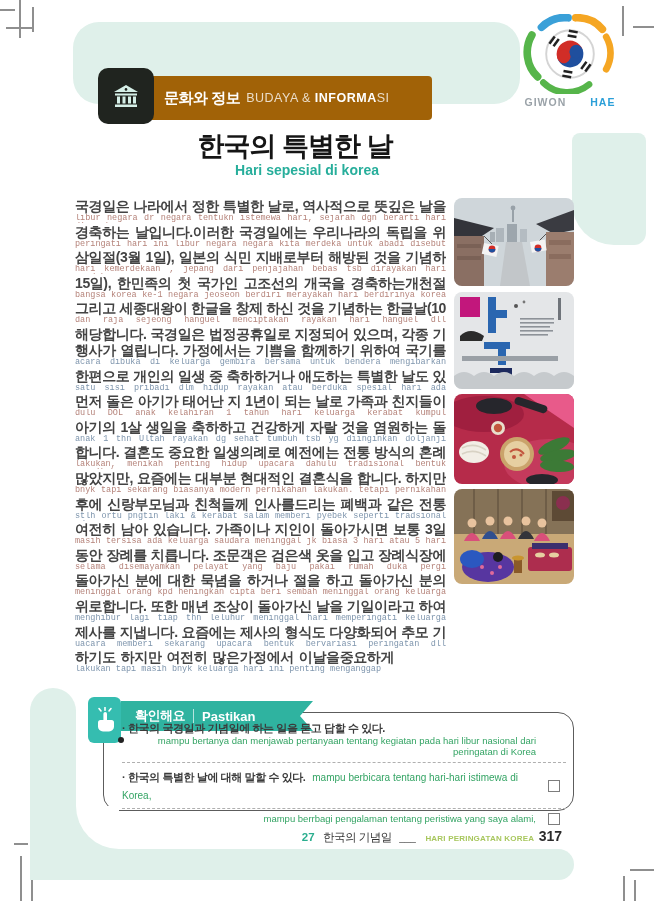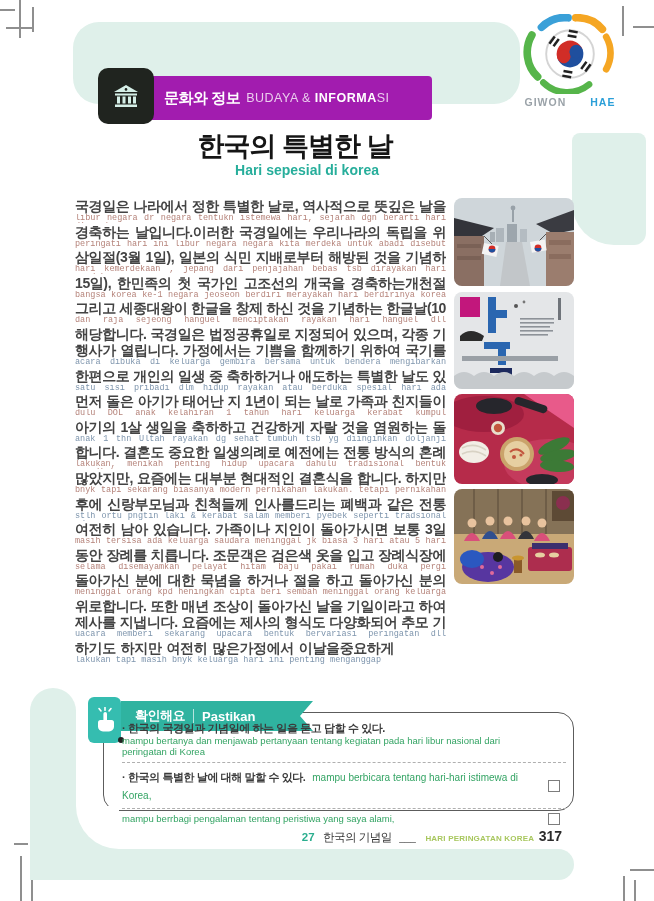--- a/index.html
+++ b/index.html
@@ -5,21 +5,21 @@
   html,body{margin:0;padding:0;}
   body{
     width:654px;height:901px;position:relative;background:#ffffff;overflow:hidden;
     font-family:"Liberation Sans","DejaVu Sans",sans-serif;
   }
   .abs{position:absolute;}
   
   .mark{position:absolute;background:#8f8f8f;}
   
   .mint-panel{left:73px;top:22px;width:447px;height:82px;background:#dff0ea;border-radius:26px;}
-  .cat-banner{left:100px;top:76px;width:332px;height:44px;background:#a21caf;border-radius:0 4px 4px 0;
+  .cat-banner{left:100px;top:76px;width:332px;height:44px;background:#a16207;border-radius:0 4px 4px 0;
     display:flex;align-items:center;padding-left:64px;box-sizing:border-box;}
   .cat-ko{color:#ffffff;font-weight:bold;font-size:15px;letter-spacing:-.5px;}
   .cat-id{color:rgba(255,255,255,.78);font-size:12.5px;margin-left:6px;letter-spacing:.5px;}
   .cat-id b{color:#ffffff;}
   .icon-block{left:98px;top:68px;width:56px;height:56px;background:#20241f;border-radius:10px;
     display:flex;align-items:center;justify-content:center;}
   
   .logo{left:520px;top:14px;width:100px;text-align:center;}
   .logo-caption{font-size:10.5px;font-weight:bold;letter-spacing:1px;margin-top:-2px;}
   .logo-caption .g{color:#9aa2a8;}
@@ -49,21 +49,21 @@
   .ribbon .rko{font-size:13px;font-weight:bold;letter-spacing:-.5px;}
   .ribbon .rdiv{width:1px;height:14px;background:rgba(255,255,255,.65);margin:0 8px;}
   .ribbon .rid{font-size:13px;font-weight:600;}
   .hand-sq{left:88px;top:697px;width:33px;height:46px;background:#35bdb0;border-radius:6px;
     display:flex;align-items:center;justify-content:center;}
   .ribbon-dot{left:118px;top:737px;width:6px;height:6px;border-radius:50%;background:#222;}
   .check-items{left:122px;top:718px;width:444px;}
   .citem{position:relative;padding:4px 30px 5px 0;}
   .citem + .citem{border-top:1px dashed #b0b0b0;}
   .item-ko{font-size:11px;font-weight:700;color:#3b3b3b;letter-spacing:-.4px;line-height:13px;}
-  .item-id{font-size:9.5px;color:#34a464;line-height:11px;}
+  .item-id{font-size:9.5px;color:#34a464;line-height:11px;text-align:right;}
   span.item-id{margin-left:4px;font-size:10px;}
   .checkbox{position:absolute;right:6px;top:50%;transform:translateY(-50%);
     width:10px;height:10px;border:1px solid #7d7d7d;background:#fff;display:inline-block;}
   
   .footer{left:260px;top:827px;width:302px;text-align:right;white-space:nowrap;}
   .footer .f27{color:#2bae8f;font-weight:bold;font-size:11.5px;}
   .footer .fko{color:#333;font-weight:normal;font-size:11.5px;letter-spacing:-.5px;margin-left:4px;}
   .footer .ful{color:#555;font-size:10px;margin-left:3px;}
   .footer .fid{color:#a8c75e;font-weight:bold;font-size:8px;margin-left:5px;letter-spacing:.2px;}
   .footer .fpg{color:#2c2c2c;font-weight:bold;font-size:14px;}
@@ -161,24 +161,25 @@
     <div class="gloss blue">anak 1 thn Ultah rayakan dg sehat tumbuh tsb yg diinginkan doljanji</div>
     <div class="ko-line">합니다. 결혼도 중요한 일생의례로 예전에는 전통 방식의 혼례가</div>
     <div class="gloss pink">lakukan, menikah penting hidup upacara dahulu tradisional bentuk pernikahan</div>
     <div class="ko-line">많았지만, 요즘에는 대부분 현대적인 결혼식을 합니다. 하지만 결혼식</div>
     <div class="gloss pink">bnyk tapi sekarang biasanya modern pernikahan lakukan. tetapi pernikahan</div>
     <div class="ko-line">후에 신랑부모님과 친척들께 인사를드리는 폐백과 같은 전통적인 풍습이</div>
     <div class="gloss blue">stlh ortu pngtin laki &amp; kerabat salam memberi pyebek seperti tradsional adat</div>
     <div class="ko-line">여전히 남아 있습니다. 가족이나 지인이 돌아가시면 보통 3일이나 5일</div>
     <div class="gloss pink">masih tersisa ada keluarga saudara meninggal jk biasa 3 hari atau 5 hari</div>
     <div class="ko-line">동안 장례를 치릅니다. 조문객은 검은색 옷을 입고 장례식장에 가서</div>
-    <div class="gloss pink">selama disemayamkan pelayat hitam baju pakai rumah duka pergi</div>
+    <div class="gloss pink">selama disemayamkan pelayat yang baju pakai rumah duka pergi</div>
     <div class="ko-line">돌아가신 분에 대한 묵념을 하거나 절을 하고 돌아가신 분의 가족들을</div>
     <div class="gloss pink">meninggal orang kpd heningkan cipta beri sembah meninggal orang keluarga</div>
     <div class="ko-line">위로합니다. 또한 매년 조상이 돌아가신 날을 기일이라고 하여 가족들이</div>
+    <div class="gloss blue">menghibur lagi tiap thn leluhur meninggal hari memperingati keluarga</div>
     <div class="ko-line">제사를 지냅니다. 요즘에는 제사의 형식도 다양화되어 추모 기도 등을</div>
     <div class="gloss blue">uacara memberi sekarang upacara bentuk bervariasi peringatan dll</div>
     <div class="ko-line short">하기도 하지만 여전히 많은가정에서 이날을중요하게 여깁니다.</div>
     <div class="gloss blue short">lakukan tapi masih bnyk keluarga hari ini penting menganggap</div>
   </div>
 
 <div class="abs photo" style="top:198px;height:88px;">
   <svg width="120" height="88" viewBox="0 0 120 88">
     <rect width="120" height="88" fill="#cfd6da"></rect>
     <rect x="42" y="30" width="8" height="14" fill="#aeb6bc"></rect>

